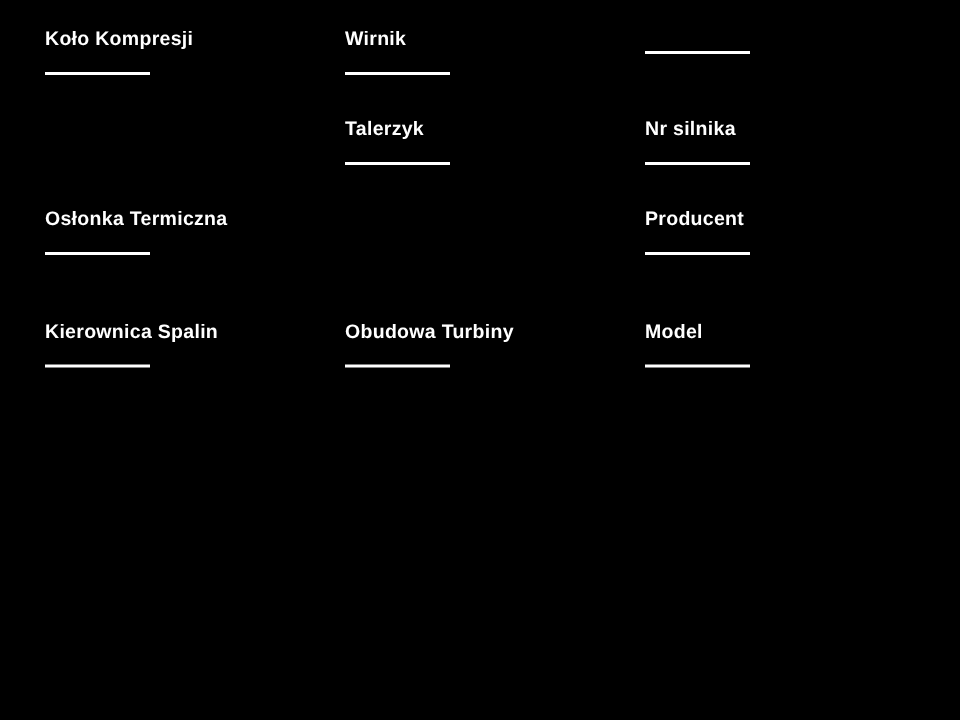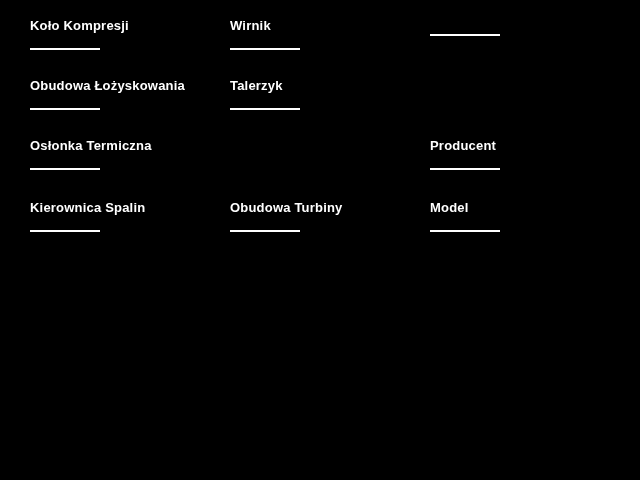--- a/index.html
+++ b/index.html
@@ -35,33 +35,29 @@
     cursor: text;
   }
   
   .c0 { left: 30px; }
   .c1 { left: 230px; }
   .c2 { left: 430px; }
   
   .r0 { top: 19px; }
   .r1 { top: 79px; }
   .r2 { top: 139px; }
-  .r3 { top: 201px; }
+  .r3 { top: 214px; }
 </style>
 </head>
 <body>
 
 <div class="screen">
 
   <div class="cell c0 r0">
     <div class="label">Koło Kompresji</div>
-    <div class="underline"></div>
-  </div>
-  <div class="cell c0 r1">
-    <div class="label">Obudowa Łożyskowania</div>
     <div class="underline"></div>
   </div>
   <div class="cell c0 r2">
     <div class="label">Osłonka Termiczna</div>
     <div class="underline"></div>
   </div>
   <div class="cell c0 r3">
     <div class="label">Kierownica Spalin</div>
     <div class="underline"></div>
   </div>
@@ -75,20 +71,24 @@
     <div class="underline"></div>
   </div>
   <div class="cell c1 r3">
     <div class="label">Obudowa Turbiny</div>
     <div class="underline"></div>
   </div>
 
   <div class="cell c2 r0">
     <div class="underline"></div>
   </div>
+  <div class="cell c2 r1">
+    <div class="label">Nr silnika</div>
+    <div class="underline"></div>
+  </div>
   <div class="cell c2 r2">
     <div class="label">Producent</div>
     <div class="underline"></div>
   </div>
   <div class="cell c2 r3">
     <div class="label">Model</div>
     <div class="underline"></div>
   </div>
 
 </div>

